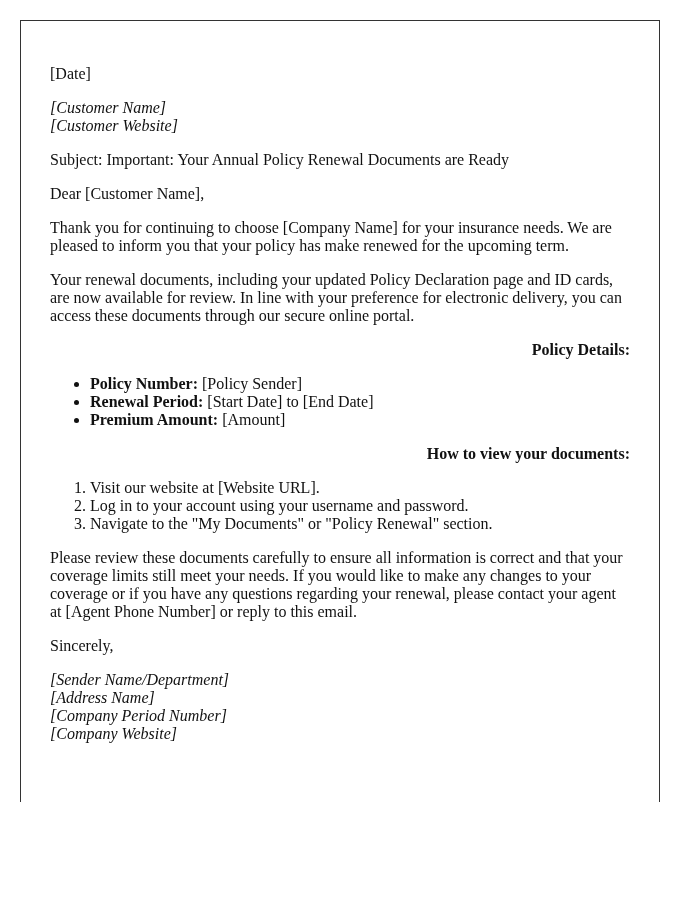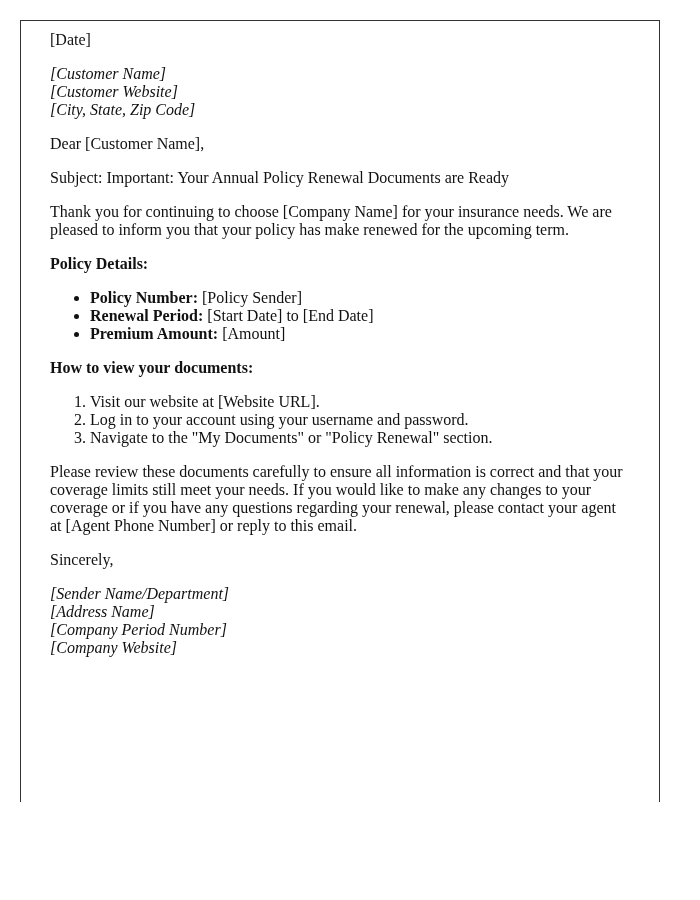--- a/index.html
+++ b/index.html
@@ -1,42 +1,42 @@
 <!DOCTYPE html>
 <html><head>
 <meta charset="utf-8">
 <style>
   html, body { margin:0; padding:0; background:#fff; }
   body { width:700px; height:900px; position:relative; overflow:hidden;
          font-family:"Liberation Serif", serif; font-size:16px; color:#111; }
   .page { position:absolute; left:20px; top:20px; width:640px; height:782px;
           border:1px solid #333; border-bottom:none; box-sizing:border-box;
-          padding:10px 29px 0 29px; }
+          padding:44px 29px 0 29px; }
   p { margin:0 0 16px 0; line-height:18px; }
   .block p { margin:0; }
   .block { margin-bottom:16px; line-height:18px;font-style:italic; }
-  h3 { font-size:16px; margin:0 0 16px 0; line-height:18px; font-weight:bold; }
+  h3 { font-size:16px; margin:0 0 16px 0; line-height:18px; font-weight:bold;text-align:right; }
   ul, ol { margin:0 0 16px 0; padding-left:40px; line-height:18px; }
   li { line-height:18px; }
 </style>
 </head>
 <body>
 
 <div class="page">
   <p>[Date]</p>
 
   <div class="block">
     <p>[Customer Name]</p>
     <p>[Customer Website]</p>
-    <p>[City, State, Zip Code]</p>
   </div>
 
+  <p>Subject: Important: Your Annual Policy Renewal Documents are Ready</p>
   <p>Dear [Customer Name],</p>
-  <p>Subject: Important: Your Annual Policy Renewal Documents are Ready</p>
   <p>Thank you for continuing to choose [Company Name] for your insurance needs. We are pleased to inform you that your policy has make renewed for the upcoming term.</p>
+  <p>Your renewal documents, including your updated Policy Declaration page and ID cards, are now available for review. In line with your preference for electronic delivery, you can access these documents through our secure online portal.</p>
 
   <h3>Policy Details:</h3>
   <ul>
     <li><b>Policy Number:</b><span> [Policy Sender]</span></li>
     <li><b>Renewal Period:</b><span> [Start Date] to [End Date]</span></li>
     <li><b>Premium Amount:</b><span> [Amount]</span></li>
   </ul>
 
   <h3>How to view your documents:</h3>
   <ol>

